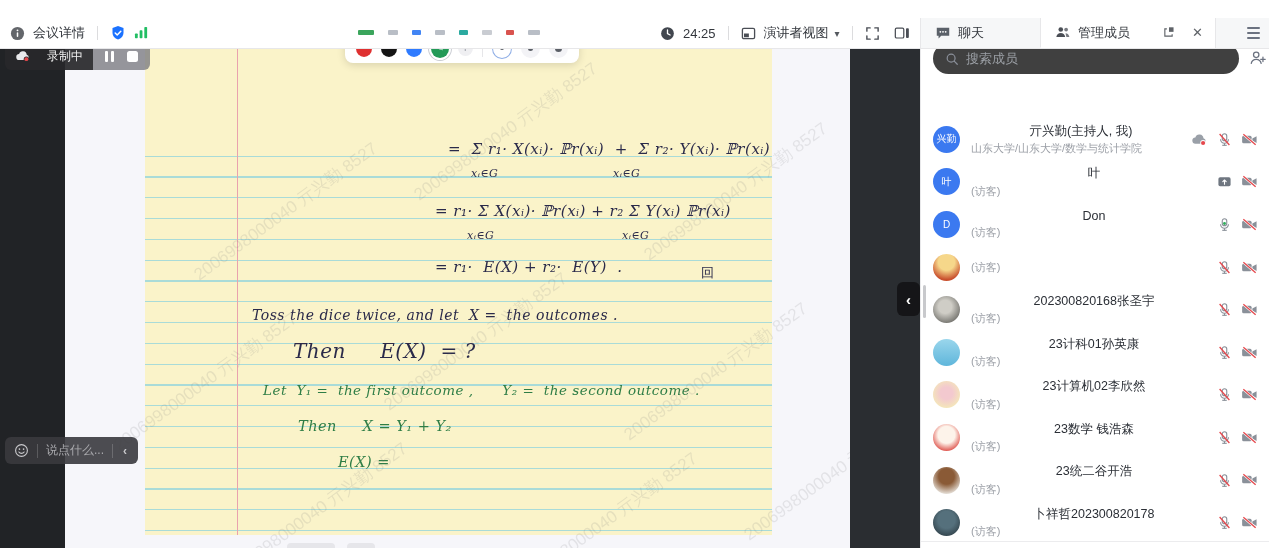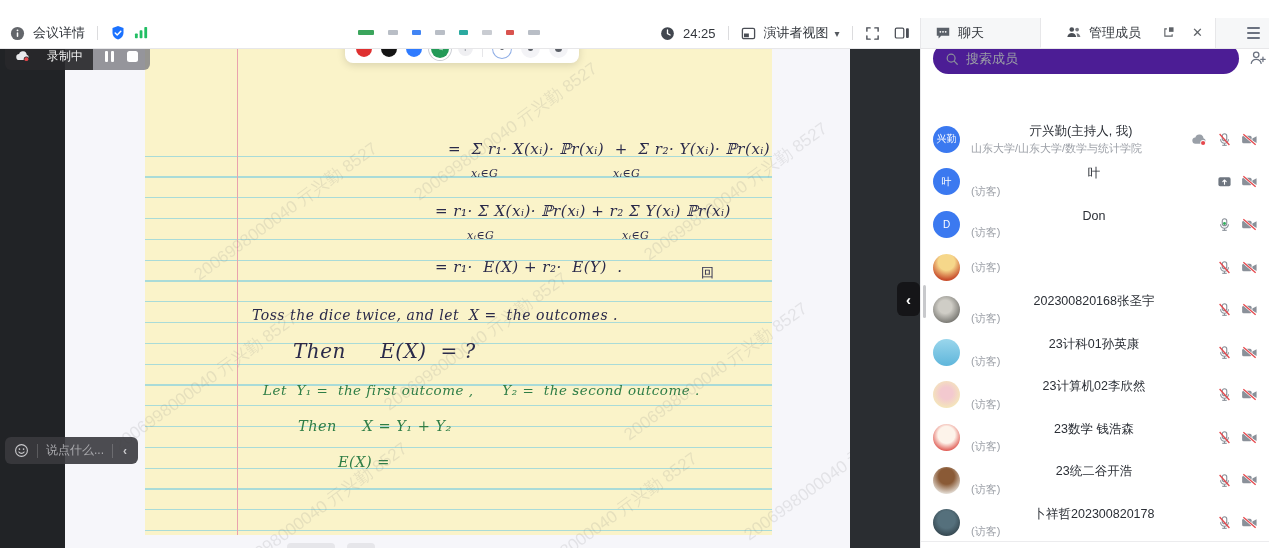--- a/index.html
+++ b/index.html
@@ -9,21 +9,21 @@
   
   .topbar{position:absolute;left:0;top:0;width:1269px;height:30px;background:#fff;
           border-bottom:1px solid #E7E7E9;z-index:20;margin-top:18px;}
   .tb-left{position:absolute;left:10px;top:0;height:30px;display:flex;align-items:center;gap:8px;}
   .tb-mid{position:absolute;left:660px;top:0;height:30px;display:flex;align-items:center;gap:8px;}
   .tb-label{font-size:13px;color:#33373D;}
   .tb-div{width:1px;height:14px;background:#DCDCDE;margin:0 4px;}
   .caret{font-size:10px;color:#55595F;margin-left:-2px;}
   .tab{position:absolute;top:0;height:30px;display:flex;align-items:center;gap:7px;box-sizing:border-box;}
   .tab-chat{left:920px;width:120px;background:#F6F7F8;border-left:1px solid #E7E7E9;padding-left:14px;}
-  .tab-members{left:1040px;width:175px;background:#fff;border-left:1px solid #E7E7E9;padding-left:25px;border-bottom:1px solid #fff;}
+  .tab-members{left:1040px;width:175px;background:#fff;border-left:1px solid #E7E7E9;padding-left:14px;border-bottom:1px solid #fff;}
   .tab-end{left:1215px;width:54px;background:#F6F7F8;border-left:1px solid #E7E7E9;justify-content:flex-end;padding-right:9px;}
   .tab-members .spacer{flex:1}
   .popout{margin-right:10px;}
   .x-close{font-size:13px;color:#5F6368;margin-right:12px;cursor:pointer;}
   .burger{display:flex;flex-direction:column;gap:3px;}
   .burger i{display:block;width:13px;height:2px;background:#6B7280;border-radius:1px;}
   
   .stage{position:absolute;left:0;top:30px;width:920px;height:518px;background:#2A2D31;overflow:hidden;}
   .left-strip{position:absolute;left:0;top:0;width:65px;height:518px;background:#212326;}
   .share-area{position:absolute;left:65px;top:0;width:785px;height:518px;background:#F6F6FA;overflow:hidden;}
@@ -73,21 +73,21 @@
   .chat-pill .ph{color:#A9A9AD;font-size:12px;}
   .chat-pill .col{color:#C9C9CC;font-size:12px;font-weight:bold;cursor:pointer;padding:0 2px;}
   
   .collapse-btn{position:absolute;left:897px;top:252px;width:23px;height:34px;background:rgba(20,20,22,.92);
       border-radius:6px;display:flex;align-items:center;justify-content:center;cursor:pointer;z-index:6;}
   .collapse-btn span{color:#fff;font-size:15px;font-weight:bold;}
   .btab{position:absolute;top:513px;height:5px;background:#E6E6EA;border-radius:4px 4px 0 0;}
   
   .panel{position:absolute;left:920px;top:30px;width:349px;height:518px;background:#fff;
       border-left:1px solid #E8E8EA;box-sizing:border-box;}
-  .search-row{position:absolute;left:12px;top:13px;width:306px;height:31px;background:#4c1d95;border-radius:16px;
+  .search-row{position:absolute;left:12px;top:13px;width:306px;height:31px;background:#404040;border-radius:16px;
       display:flex;align-items:center;gap:7px;padding:0 12px;box-sizing:border-box;cursor:text;}
   .search-row .ph{font-size:13px;color:#9CA0A6;}
   .addp{position:absolute;left:328px;top:19px;cursor:pointer;}
   .seg{position:absolute;left:12px;top:54px;width:312px;height:23px;display:flex;}
   .seg .s1{flex:1;background:#2E82FF;color:#fff;font-size:12px;display:flex;align-items:center;justify-content:center;
       border-radius:4px 0 0 4px;cursor:pointer;}
   .seg .s2{flex:1;background:#fff;border:1px solid #E3E3E5;box-sizing:border-box;color:#33373D;font-size:12px;
       display:flex;align-items:center;justify-content:center;border-radius:0 4px 4px 0;cursor:pointer;}
   .member-list{position:absolute;left:0;top:88px;width:349px;}
   .member-row{height:42.6px;display:flex;align-items:center;padding:0 12px;box-sizing:border-box;cursor:pointer;}

